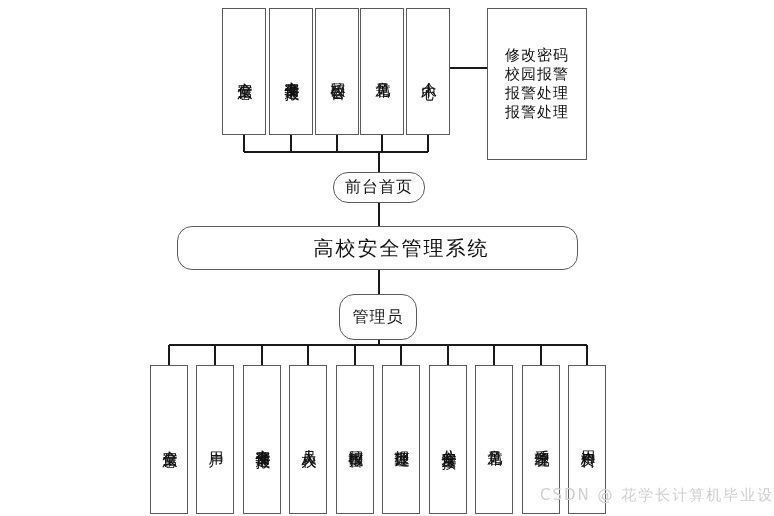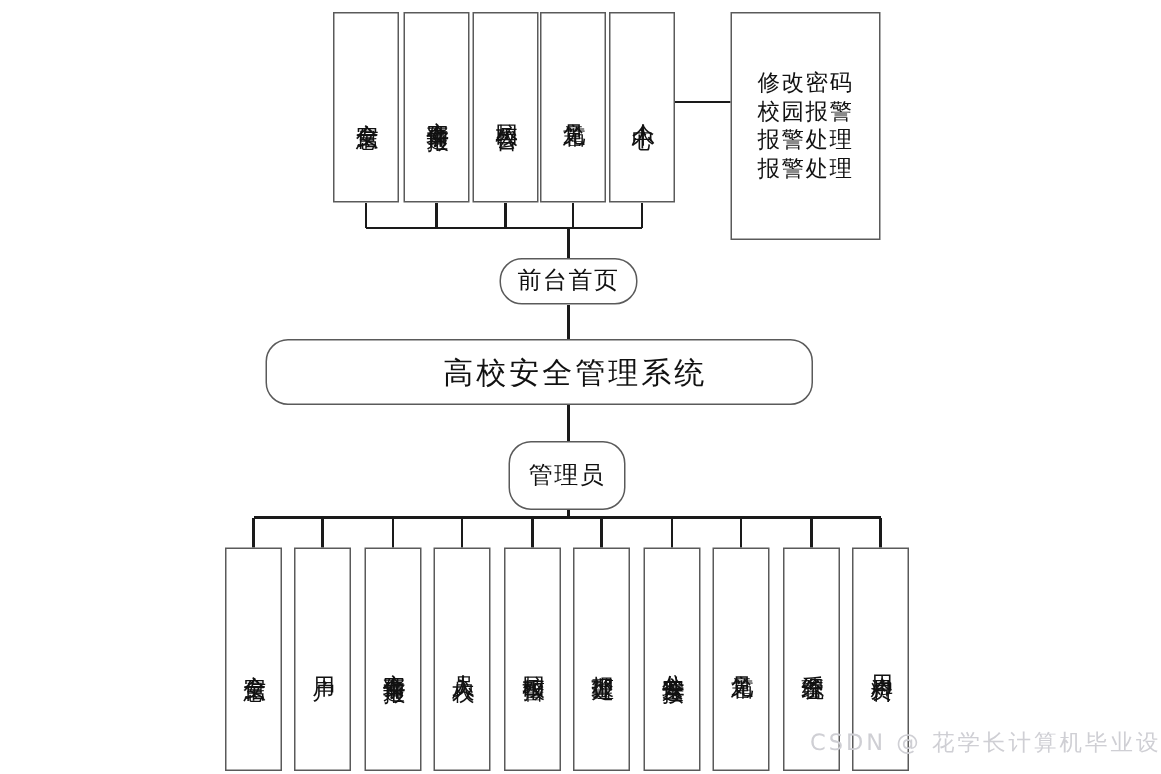--- a/index.html
+++ b/index.html
@@ -135,21 +135,21 @@
     <span>修改密码</span>
     <span>校园报警</span>
     <span>报警处理</span>
     <span>报警处理</span>
   </div>
 
   <div class="node horiz" style="left:333px; top:172px; width:92px; height:31px;">
     <span>前台首页</span>
   </div>
 
-  <div class="node horiz big" style="left:177px; top:226px; width:365px; height:44px;padding-left:48px;">
+  <div class="node horiz big" style="left:177px; top:226px; width:401px; height:44px;padding-left:48px;">
     <span>高校安全管理系统</span>
   </div>
 
   <div class="node horiz" style="left:339px; top:294px; width:78px; height:46px;">
     <span>管理员</span>
   </div>
 
   <div class="node vert" style="left:150px; top:365px; width:38px; height:149px;">
     <span>安全信息</span>
   </div>

